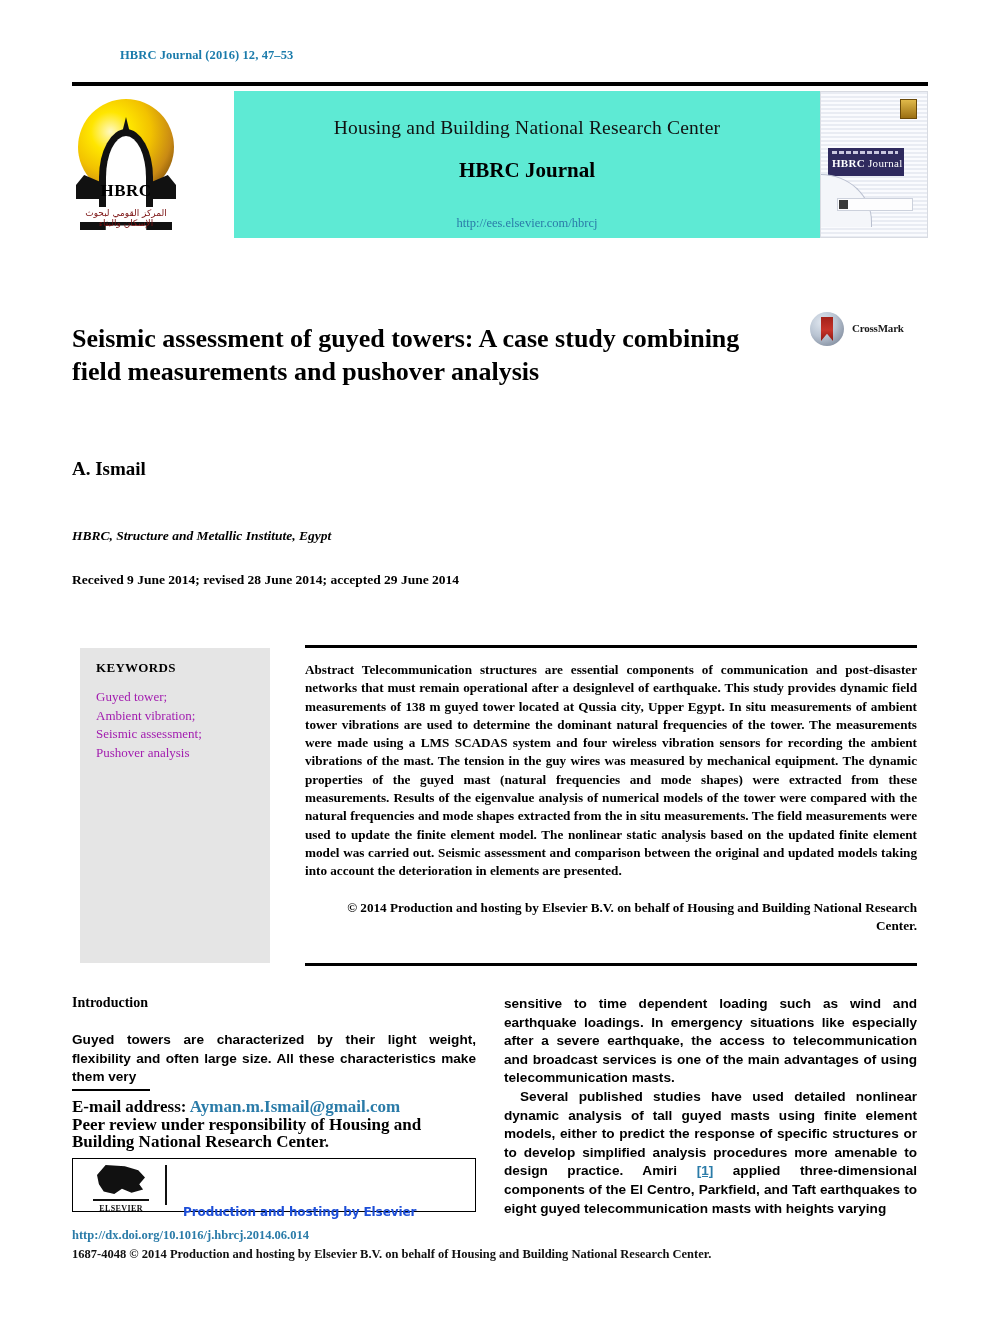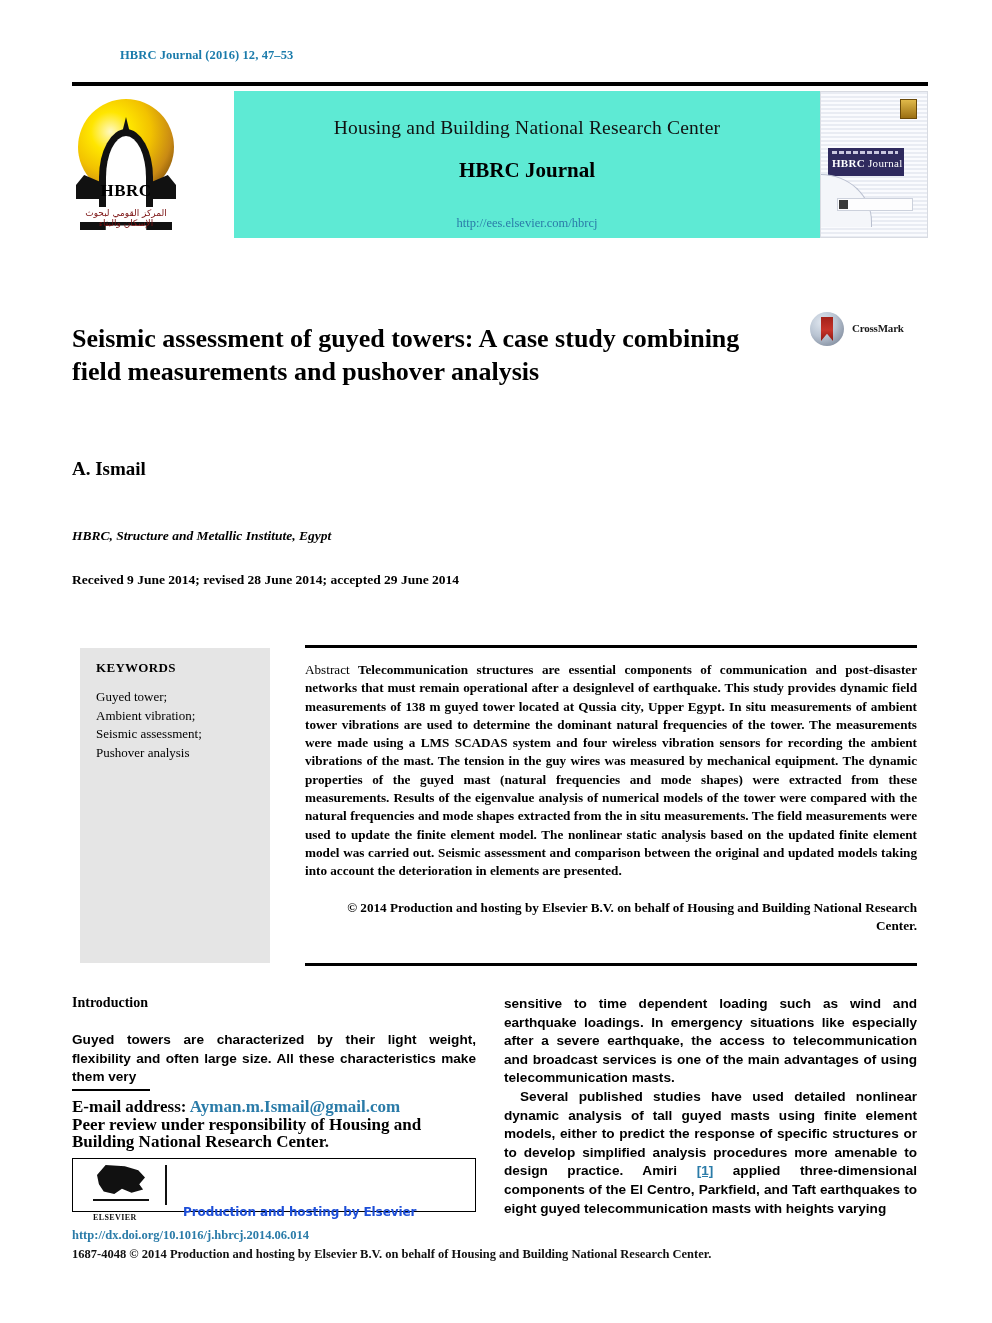--- a/index.html
+++ b/index.html
@@ -334,21 +334,21 @@
     font-weight: bold;
     font-size: 13px;
     letter-spacing: 0.3px;
   }
   .kw-list {
     position: absolute;
     left: 16px; top: 40px;
     font-family: "Liberation Serif", serif;
     font-size: 13px;
     line-height: 18.5px;
-    color: #000000;
+    color: #a21caf;
   }
 
   .abs-rule-top {
     position: absolute;
     left: 305px;
     top: 645px;
     width: 612px;
     height: 2.5px;
     background: #000;
   }
@@ -365,21 +365,21 @@
     left: 305px;
     top: 661px;
     width: 612px;
     font-family: "Liberation Serif", serif;
     font-weight: bold;
     font-size: 13.2px;
     line-height: 18.3px;
     text-align: justify;
     text-justify: inter-word;
   }
-  .abstract .lead { font-weight: normal; margin-top: 30px; }
+  .abstract .lead { font-weight: bold; margin-top: 30px; }
   .abs-copy {
     position: absolute;
     left: 305px;
     top: 899px;
     width: 612px;
     font-family: "Liberation Serif", serif;
     font-weight: bold;
     font-size: 13.2px;
     line-height: 18.3px;
     text-align: right;
@@ -455,28 +455,28 @@
     position: absolute;
     left: 4px; top: 0;
     width: 48px; height: 33px;
     background: #111;
     clip-path: polygon(18% 0, 58% 4%, 86% 16%, 100% 38%, 88% 58%, 96% 74%, 72% 84%, 52% 72%, 36% 88%, 14% 80%, 4% 58%, 0 30%);
   }
   .els-word {
     position: absolute;
     left: 0; top: 34px;
     width: 56px;
-    text-align: left;
+    text-align: center;
     font-family: "Liberation Serif", serif;
     font-weight: bold;
     font-size: 8px;
     letter-spacing: 0.4px;
     color: #111;
     border-top: 2px solid #111;
-    padding-top: 12px;
+    padding-top: 3px;
   }
   .els-div {
     position: absolute;
     left: 92px; top: 6px;
     width: 2px; height: 40px;
     background: #111;
   }
   .els-text {
     position: absolute;
     left: 110px;

